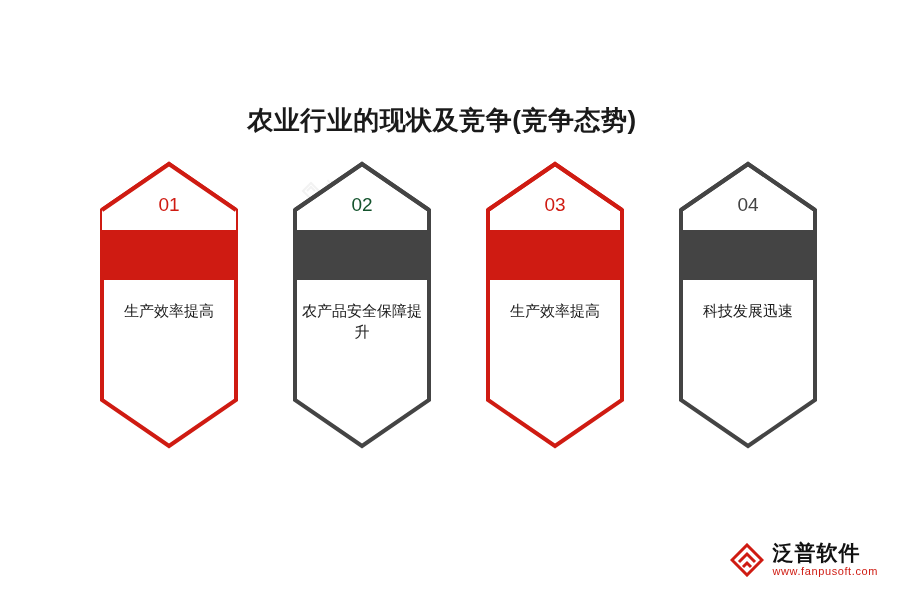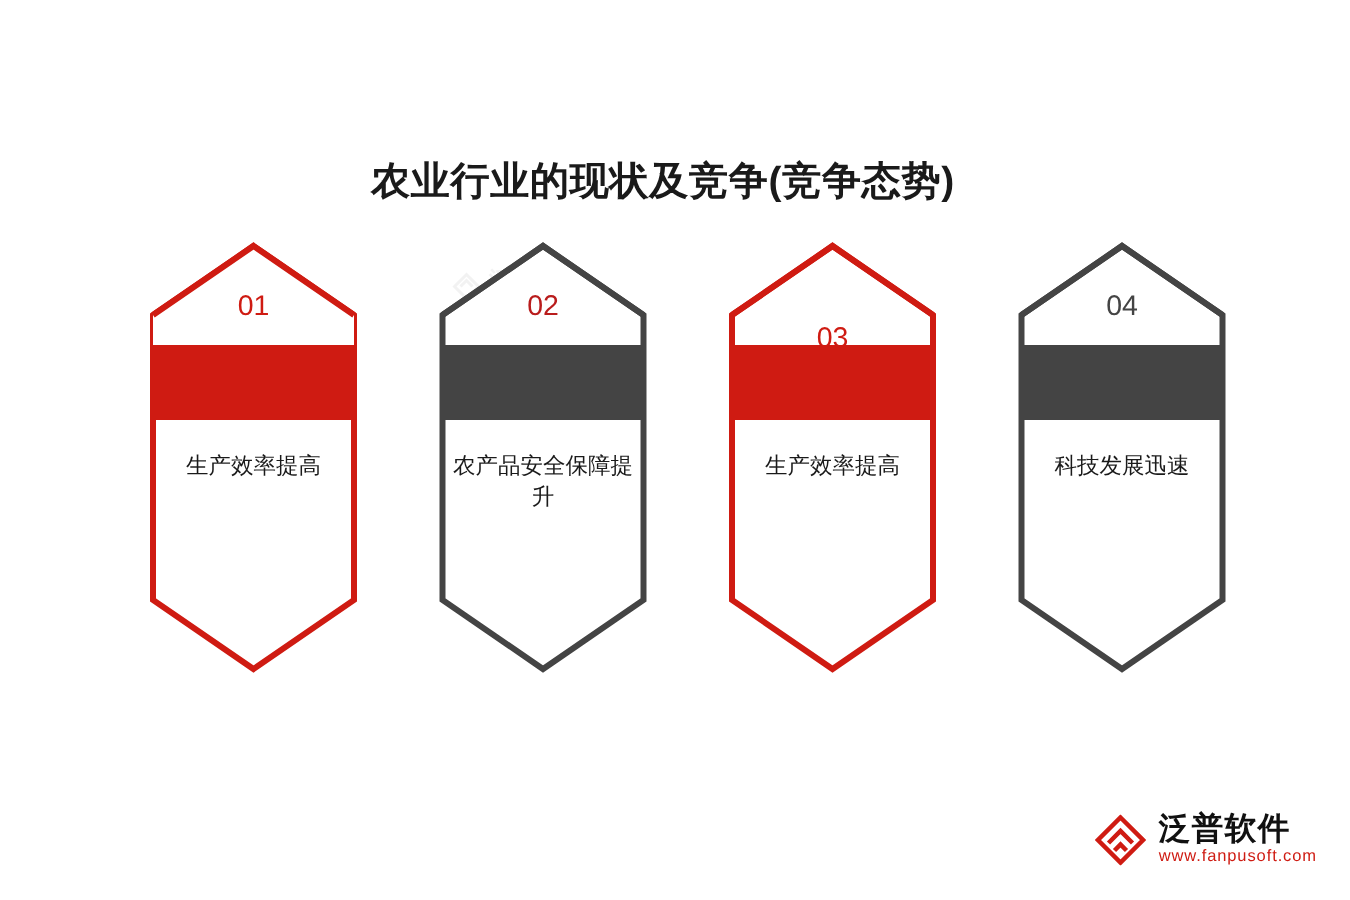--- a/index.html
+++ b/index.html
@@ -166,31 +166,31 @@
       <div class="label">生产效率提高</div>
     </div>
 
     <div class="shape" style="left:291px;">
       <svg width="142" height="290" viewBox="0 0 142 290">
         <path d="M4 50 L71 4 L138 50 L138 240 L71 286 L4 240 Z" fill="#ffffff" stroke="#444444" stroke-width="4" stroke-linejoin="miter"></path>
         <path d="M4 70 L138 70 L138 120 L4 120 Z" fill="#444444"></path>
         <path d="M4 50 L71 4 L138 50 L138 70 L4 70 Z" fill="none"></path>
         <path d="M4 50 L71 4 L138 50" fill="none" stroke="#444444" stroke-width="4"></path>
       </svg>
-      <div class="num" style="color:#b91c1c;">02</div>
+      <div class="num" style="color:#14532d;">02</div>
       <div class="label">农产品安全保障提升</div>
     </div>
 
     <div class="shape" style="left:484px;">
       <svg width="142" height="290" viewBox="0 0 142 290">
         <path d="M4 50 L71 4 L138 50 L138 240 L71 286 L4 240 Z" fill="#ffffff" stroke="#cf1b12" stroke-width="4" stroke-linejoin="miter"></path>
         <path d="M4 70 L138 70 L138 120 L4 120 Z" fill="#cf1b12"></path>
         <path d="M4 50 L71 4 L138 50" fill="none" stroke="#cf1b12" stroke-width="4"></path>
       </svg>
-      <div class="num" style="color:#cf1b12;margin-top:21px;">03</div>
+      <div class="num" style="color:#cf1b12;">03</div>
       <div class="label">生产效率提高</div>
     </div>
 
     <div class="shape" style="left:677px;">
       <svg width="142" height="290" viewBox="0 0 142 290">
         <path d="M4 50 L71 4 L138 50 L138 240 L71 286 L4 240 Z" fill="#ffffff" stroke="#444444" stroke-width="4" stroke-linejoin="miter"></path>
         <path d="M4 70 L138 70 L138 120 L4 120 Z" fill="#444444"></path>
         <path d="M4 50 L71 4 L138 50" fill="none" stroke="#444444" stroke-width="4"></path>
       </svg>
       <div class="num" style="color:#444444;">04</div>

